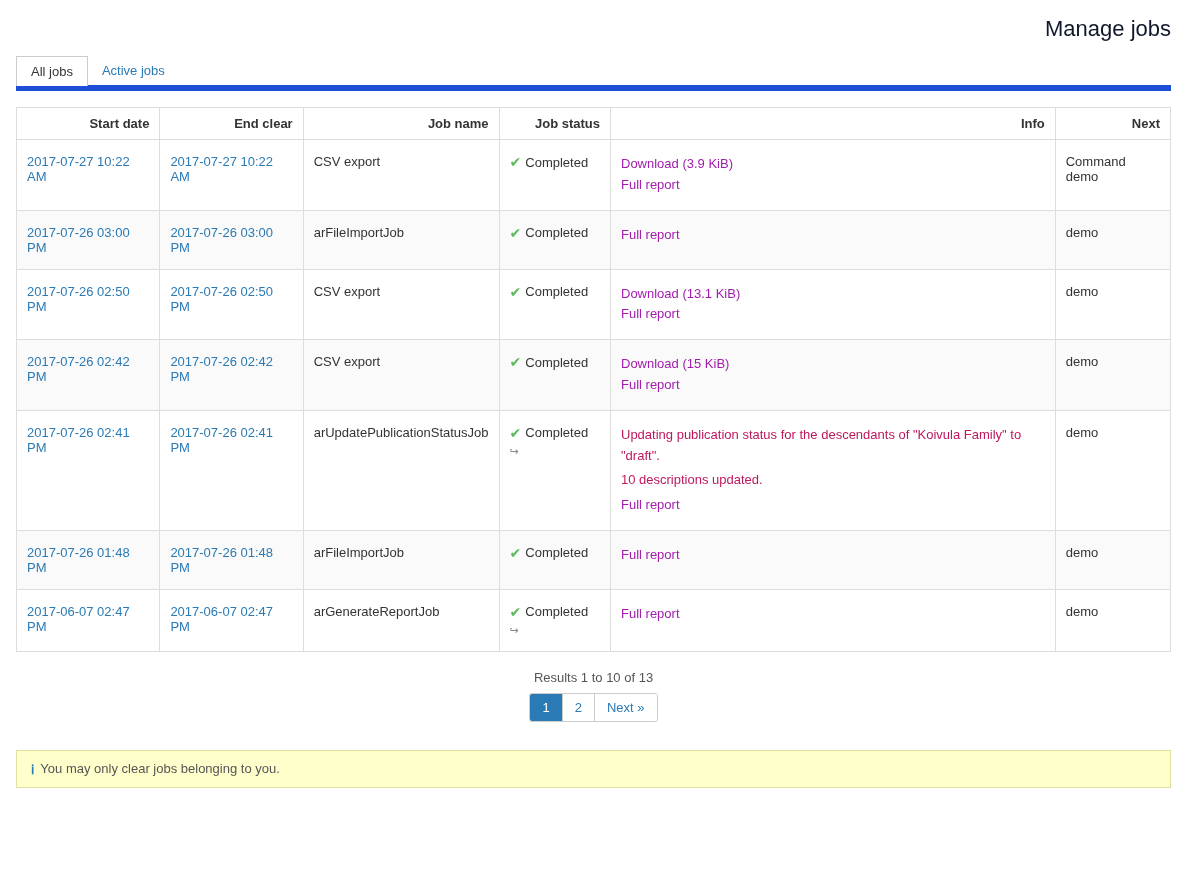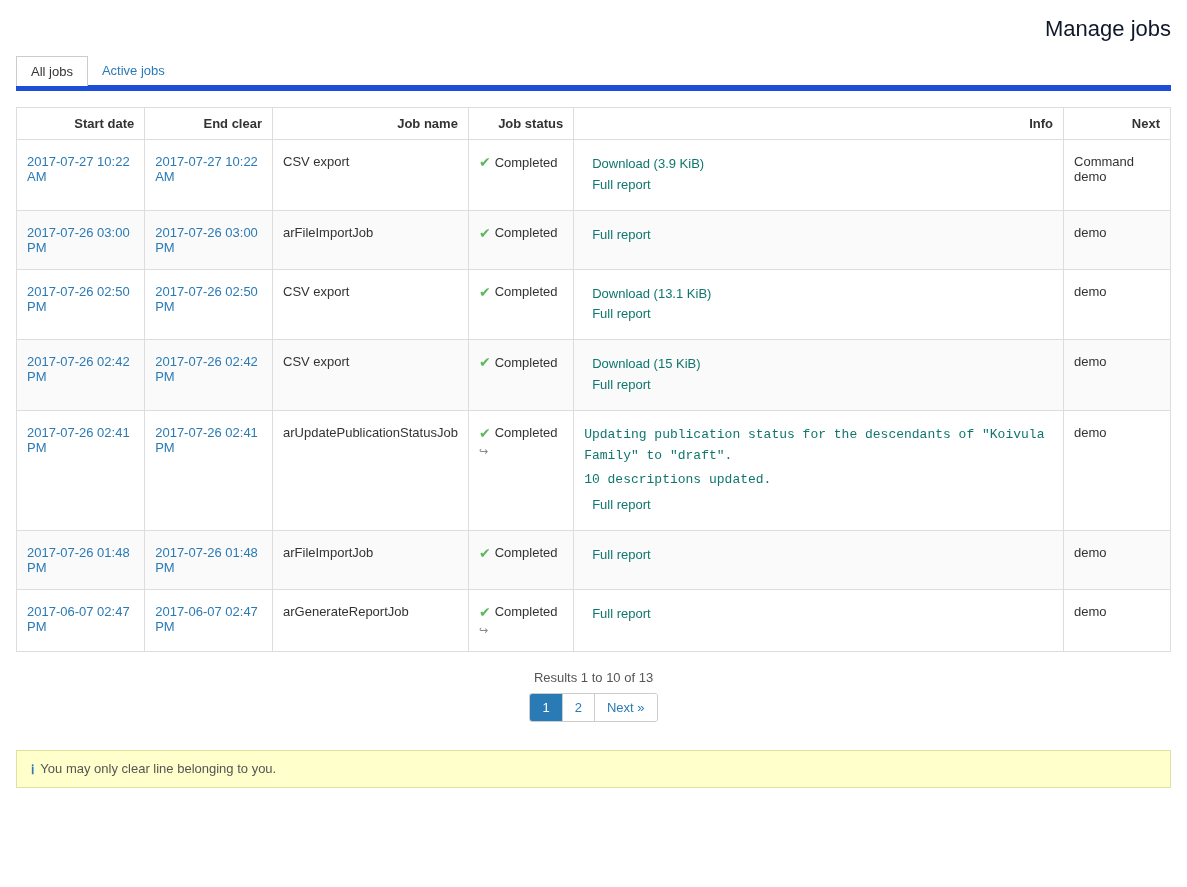--- a/index.html
+++ b/index.html
@@ -11,22 +11,22 @@
     .tab.link { color: #2a7ab5; background: none; border: none; cursor: pointer; }
     table { width: 100%; border-collapse: collapse; font-size: 13px; }
     thead tr { background: #f5f5f5; }
     th { text-align: right; padding: 8px 10px; border: 1px solid #ddd; font-weight: bold; color: #333; white-space: nowrap; }
     td { padding: 14px 10px; border: 1px solid #ddd; vertical-align: top; }
     tr:nth-child(even) { background: #fafafa; }
     tr:nth-child(odd) { background: #fff; }
     .date-link { color: #2a7ab5; text-decoration: none; }
     .status-completed { color: #333; display: flex; align-items: center; gap: 4px; flex-wrap: wrap; }
     .check-icon { color: #5cb85c; font-size: 14px; }
-    .info-link { color: #0f766e; text-decoration: none; display: block; line-height: 1.6; margin-left: 8px; }
-    .info-text { color: #0f766e; line-height: 1.6; margin-bottom: 4px; font-family: Liberation Mono, monospace; }
+    .info-link { color: #a21caf; text-decoration: none; display: block; line-height: 1.6; }
+    .info-text { color: #be185d; line-height: 1.6; margin-bottom: 4px; }
     .pagination-area { text-align: center; margin: 18px 0 28px 0; }
     .results-text { color: #555; margin-bottom: 8px; }
     .pagination { display: inline-flex; border: 1px solid #ccc; border-radius: 3px; overflow: hidden; }
     .page-btn { padding: 6px 12px; border: none; border-right: 1px solid #ccc; background: #fff; cursor: pointer; color: #2a7ab5; font-size: 13px; }
     .page-btn:last-child { border-right: none; }
     .page-btn.active { background: #2a7ab5; color: #fff; cursor: default; }
     .notice { background: #ffffcc; border: 1px solid #e0e0a0; padding: 9px 14px; margin-top: 14px; color: #555; font-size: 13px; display: flex; align-items: center; gap: 6px; }
     .notice-icon { color: #2a7ab5; font-weight: bold; }
     .redirect-icon { color: #888; font-size: 11px; }
   </style>
@@ -171,14 +171,14 @@
   <div class="results-text">Results 1 to 10 of 13</div>
   <div class="pagination">
     <button class="page-btn active">1</button>
     <button class="page-btn">2</button>
     <button class="page-btn">Next »</button>
   </div>
 </div>
 
 <div class="notice">
   <span class="notice-icon">ℹ</span>
-  <span>You may only clear line belonging to you.</span>
+  <span>You may only clear jobs belonging to you.</span>
 </div>
 
 </body></html>

